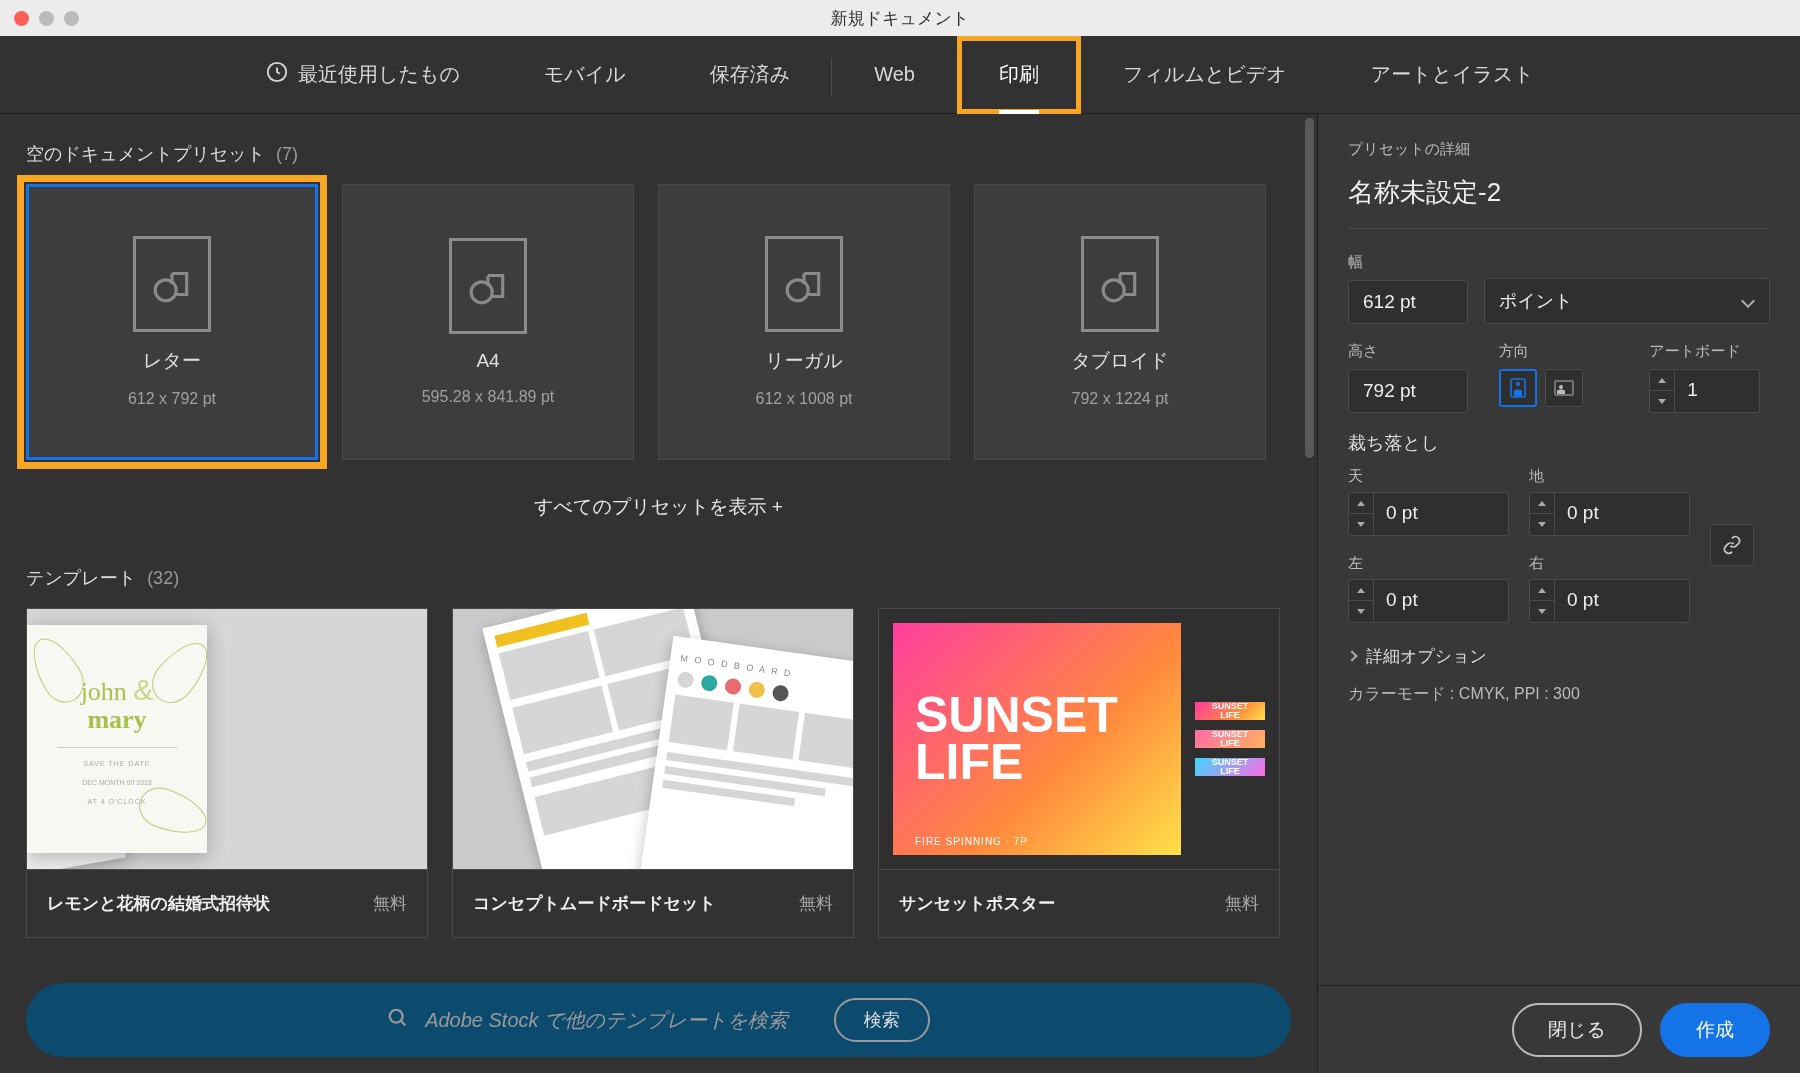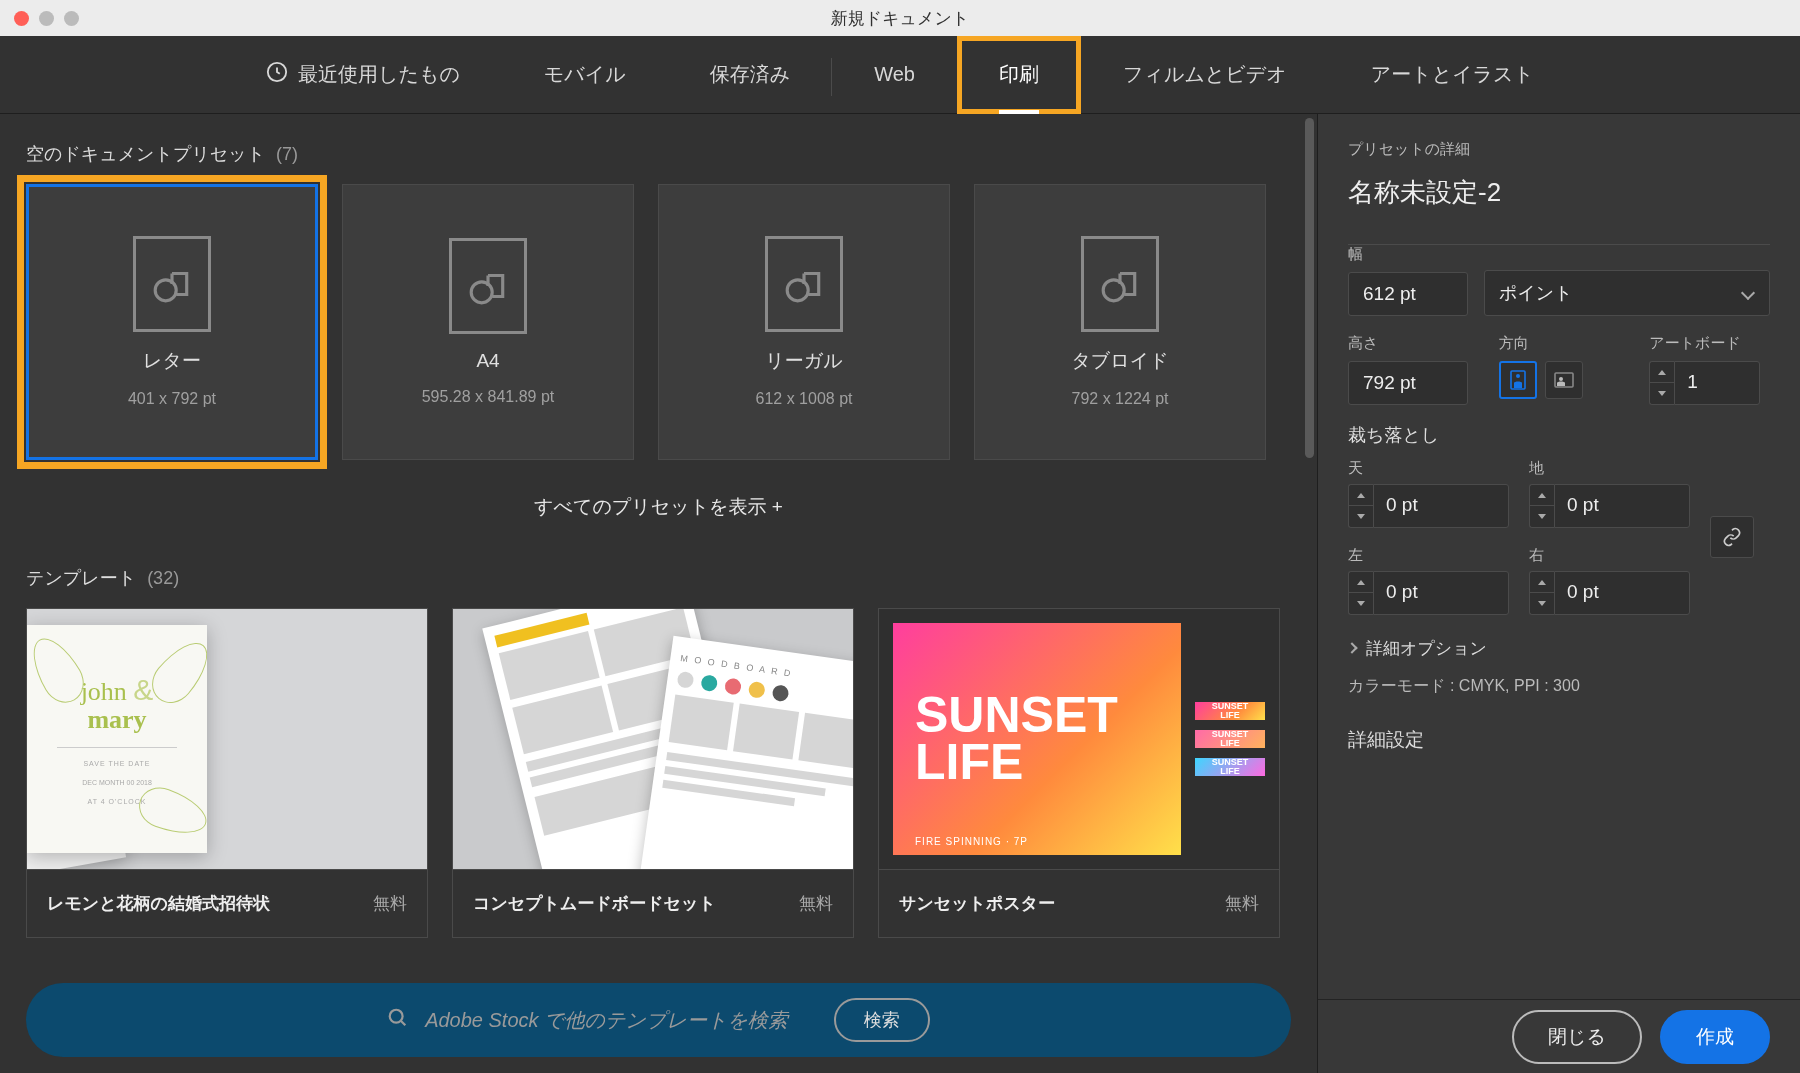--- a/index.html
+++ b/index.html
@@ -86,21 +86,21 @@
 
   
   .searchbar{position:absolute;left:26px;right:26px;bottom:16px;height:74px;background:#0c4a6e;border-radius:40px;display:flex;align-items:center;justify-content:center;gap:16px}
   .searchbar .sicon{color:#9a9a9a}
   .searchbar .stext{color:#9a9a9a;font-size:20px;font-style:italic}
   .searchbar .sbtn{margin-left:30px;border:2px solid #9a9a9a;color:#ddd;border-radius:30px;padding:8px 28px;font-size:18px;background:transparent;cursor:pointer}
 
   
   .rp{padding:26px 30px 0 30px;flex:1;overflow:auto}
   .rp-h{font-size:15px;color:#bbb;margin-bottom:16px}
-  .rp-name{font-size:26px;color:#eee;border-bottom:1px solid #4b4b4b;padding-bottom:34px}
+  .rp-name{font-size:26px;color:#eee;margin-bottom:24px;border-bottom:1px solid #4b4b4b;padding-bottom:18px}
   .lbl{font-size:15px;color:#bbb;margin-bottom:8px}
   .row{display:flex;gap:16px;margin-bottom:18px;align-items:flex-end}
   .input{background:#2f2f2f;border:1px solid #4b4b4b;color:#eee;font-size:19px;padding:10px 14px;border-radius:3px}
   .input.num{width:120px}
   .dd{flex:1;background:#2f2f2f;border:1px solid #4b4b4b;color:#eee;font-size:18px;padding:10px 14px;border-radius:3px;display:flex;justify-content:space-between;align-items:center;cursor:pointer}
   .chev{border:solid #aaa;border-width:0 2px 2px 0;display:inline-block;padding:4px;transform:rotate(45deg);margin-right:2px}
   .col3{display:flex;gap:30px;margin-bottom:18px}
   .col3>div{flex:1}
   .orient{display:flex;gap:8px}
   .ob{width:38px;height:38px;border:1px solid #4b4b4b;border-radius:3px;display:flex;align-items:center;justify-content:center;cursor:pointer;background:#2f2f2f}
@@ -118,21 +118,21 @@
   .bleed{display:grid;grid-template-columns:1fr 1fr 60px;gap:18px 20px;align-items:end;margin-bottom:22px}
   .bleed .pair .lbl{margin-bottom:6px}
   .bleed-in{display:flex}
   .bleed-in .num-in{background:#2f2f2f;border:1px solid #4b4b4b;color:#eee;font-size:19px;padding:9px 12px;border-radius:0 3px 3px 0;flex:1;width:110px}
   .link-btn{width:44px;height:42px;border:1px solid #4b4b4b;border-radius:3px;display:flex;align-items:center;justify-content:center;color:#ccc;cursor:pointer;background:#2f2f2f;align-self:center;grid-row:span 2}
   .adv{font-size:17px;color:#ddd;cursor:pointer;margin-bottom:16px}
   .adv::before{content:"";display:inline-block;border:solid #aaa;border-width:0 2px 2px 0;padding:3px;transform:rotate(-45deg);margin-right:10px;position:relative;top:-2px}
   .mode{font-size:16px;color:#bbb;margin-bottom:30px}
   .more-h{font-size:19px;color:#ddd;margin-bottom:18px}
 
-  .rp-footer{height:74px;border-top:1px solid #232323;display:flex;align-items:center;justify-content:flex-end;gap:18px;padding:0 30px;background:#383838}
+  .rp-footer{height:88px;border-top:1px solid #232323;display:flex;align-items:center;justify-content:flex-end;gap:18px;padding:0 30px;background:#383838}
   .btn{border-radius:30px;padding:12px 34px;font-size:19px;font-weight:500;cursor:pointer}
   .btn.sec{background:transparent;border:2px solid #bbb;color:#eee}
   .btn.pri{background:#1473e6;border:2px solid #1473e6;color:#fff}
 </style>
 </head>
 <body>
 
 <div class="titlebar">
   <div class="traffic">
     <div class="tbtn tc"></div>
@@ -186,21 +186,21 @@
     <div class="presets">
       <div class="preset selected hl">
         <div class="doc-icon">
             <svg width="42" height="42" viewBox="0 0 40 40">
               <circle cx="14" cy="26" r="10"></circle>
               <path d="M20 10 L34 10 L34 30 L24 30"></path>
               <path d="M20 10 L20 20"></path>
             </svg>
           </div>
         <div class="p-name">レター</div>
-        <div class="p-dim">401 x 792 pt</div>
+        <div class="p-dim">612 x 792 pt</div>
       </div>
       <div class="preset">
         <div class="doc-icon">
             <svg width="42" height="42" viewBox="0 0 40 40">
               <circle cx="14" cy="26" r="10"></circle>
               <path d="M20 10 L34 10 L34 30 L24 30"></path>
               <path d="M20 10 L20 20"></path>
             </svg>
           </div>
         <div class="p-name">A4</div>
@@ -469,21 +469,20 @@
                   <div class="tri-dn"></div>
                 </div>
               </div>
             <div class="num-in">0 pt</div>
           </div>
         </div>
       </div>
 
       <div class="adv">詳細オプション</div>
       <div class="mode">カラーモード : CMYK, PPI : 300</div>
-      <div class="more-h">詳細設定</div>
     </div>
 
     <div class="rp-footer">
       <button class="btn sec">閉じる</button>
       <button class="btn pri">作成</button>
     </div>
   </div>
 </div>
 
 </body></html>

